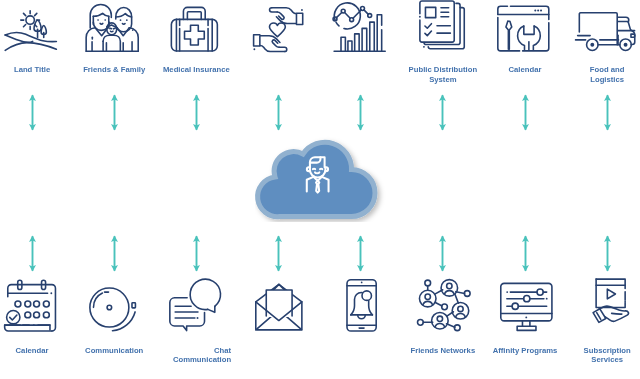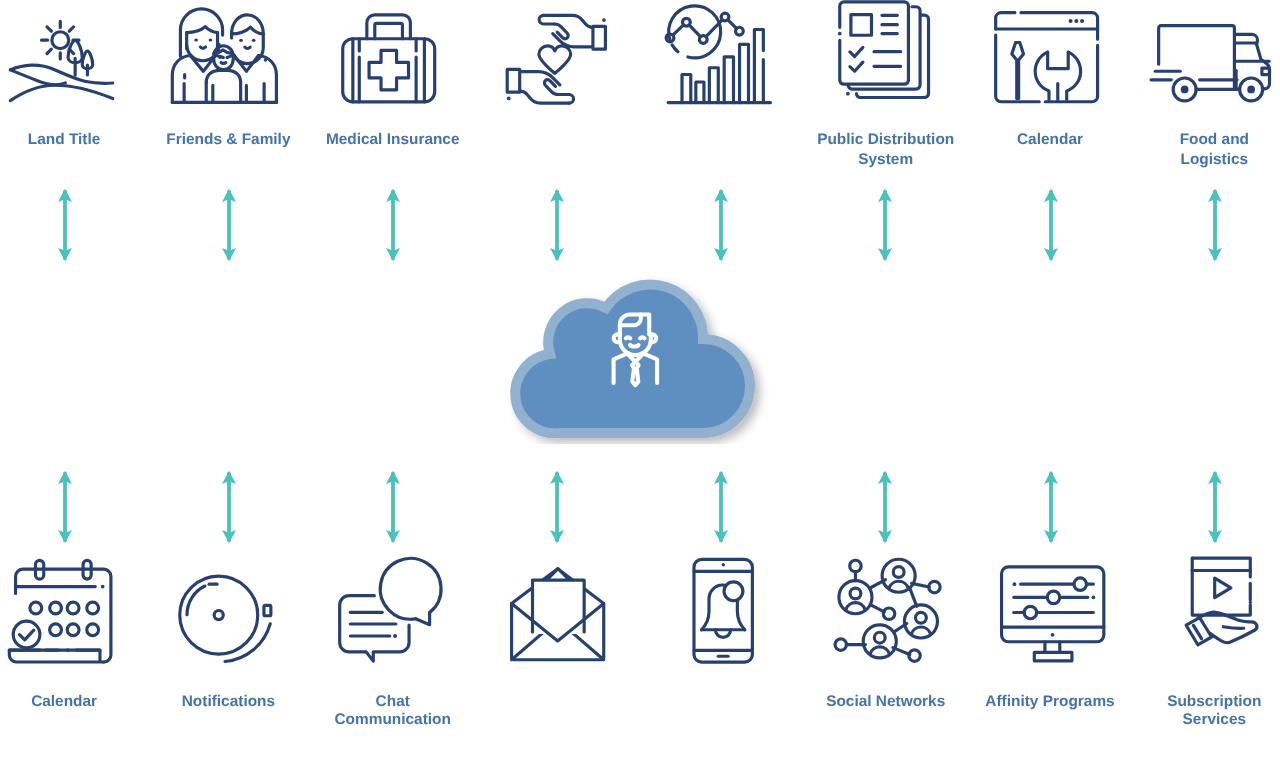--- a/index.html
+++ b/index.html
@@ -254,34 +254,34 @@
   <svg class="ico" viewBox="0 0 64 64" aria-hidden="true">
         <circle cx="26.5" cy="43.3" r="23.1"></circle>
 <circle cx="26.5" cy="43.3" r="2.7"></circle>
 <path d="M7.7 43.1A18.8 18.8 0 0 1 18.3 26.1"></path>
 <path d="M20.8 25h4.7"></path>
 <rect x="53.3" y="37.6" width="4.1" height="6.1" rx="0.8"></rect>
 <path d="M57 48.5a30.6 30.6 0 0 1-26.8 22.3"></path>
       </svg>
 </div>
 <div class="node lblwrap" style="left:73.21px;top:345.50px;">
-  <div class="lbl">Notifications</div>
+  <div class="lbl">Communication</div>
 </div>
 <div class="node" style="left:155.37px;top:271.00px;">
   <svg class="ico" viewBox="0 0 64 64" aria-hidden="true">
         <path d="M21.5 31.8H6.6A5.6 5.6 0 0 0 1 37.4v22.1a5.6 5.6 0 0 0 5.6 5.6h10.1l4.2 5.5v-5.5h15.6a5.6 5.6 0 0 0 5.6-5.6v-10.3"></path>
 <path d="M7.3 41.7h18.9"></path>
 <path d="M7.3 48.6H34.3"></path>
 <path d="M7.3 55.7h23.4"></path>
 <circle cx="33.8" cy="55.7" r="1.2" fill="#27406e" stroke="none"></circle>
 <path d="M54.3 41.8A18 18 0 1 0 46 45.5"></path>
 <path d="M54.3 41.8v7.2l-8.3-3.5"></path>
       </svg>
 </div>
-<div class="node lblwrap" style="left:155.37px;top:345.50px;">
+<div class="node lblwrap" style="left:155.37px;top:345.50px;text-align:right;">
   <div class="lbl">Chat Communication</div>
 </div>
 <div class="node" style="left:237.53px;top:271.00px;">
   <svg class="ico" viewBox="0 0 64 64" aria-hidden="true">
         <path d="M4.5 36.5 31.8 15.8 59.1 36.5v31.9a1.4 1.4 0 0 1-1.4 1.4H5.9a1.4 1.4 0 0 1-1.4-1.4z" fill="#fff"></path>
 <path d="M4.5 69.8 26.4 50.9M59.1 69.8 37.2 50.9"></path>
 <path d="M25.2 22.6 32 15.8l6.8 6.8" fill="#fff"></path>
 <path d="M16.9 22.6h30.6v31.9h-30.6z" fill="#fff" stroke="none"></path>
 <path d="M16.9 53.3V22.6h30.6v30.7"></path>
 <path d="M4.5 36.5 31.8 58.7 59.1 36.5"></path>
@@ -323,21 +323,21 @@
 <circle cx="28.3" cy="56.7" r="3.2"></circle>
 <path d="M22.6 66.3a6 6 0 0 1 11.4 0"></path>
 <circle cx="13.9" cy="14.2" r="3.4"></circle>
 <circle cx="60.7" cy="26.7" r="3.4"></circle>
 <circle cx="33.8" cy="42.5" r="3.4"></circle>
 <circle cx="5.2" cy="60.8" r="3.4"></circle>
 <circle cx="48.9" cy="67.3" r="3.4"></circle>
       </svg>
 </div>
 <div class="node lblwrap" style="left:401.85px;top:345.50px;">
-  <div class="lbl">Social Networks</div>
+  <div class="lbl">Friends Networks</div>
 </div>
 <div class="node" style="left:484.01px;top:271.00px;">
   <svg class="ico" viewBox="0 0 64 64" aria-hidden="true">
         <rect x="3.3" y="14.7" width="60.6" height="44.4" rx="4"></rect>
 <path d="M3.3 50.4h60.6"></path>
 <circle cx="33.5" cy="55" r="1.1" fill="#27406e" stroke="none"></circle>
 <path d="M29 59.1v6.3M37.8 59.1v6.3"></path>
 <rect x="22.7" y="65.4" width="22.3" height="5"></rect>
 <path d="M14.6 25h31.6M53.6 25h4.1"></path>
 <circle cx="49.9" cy="25" r="3.7"></circle>

